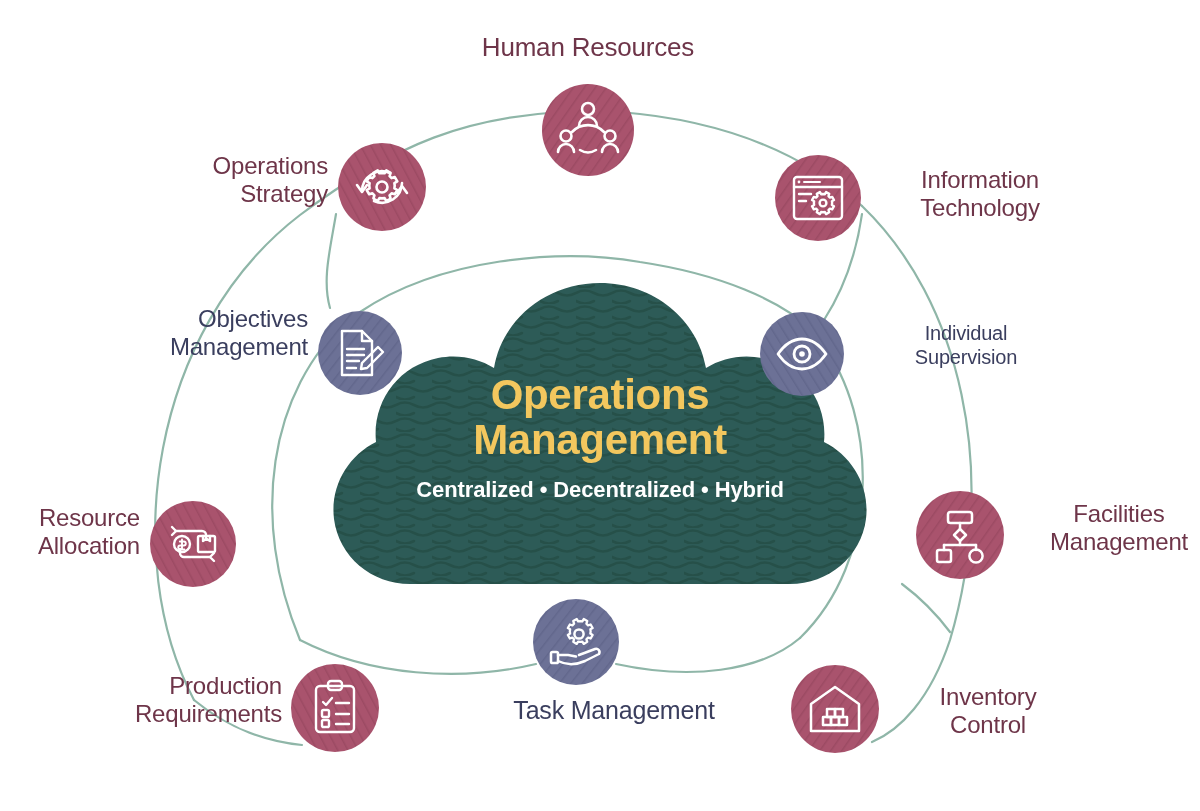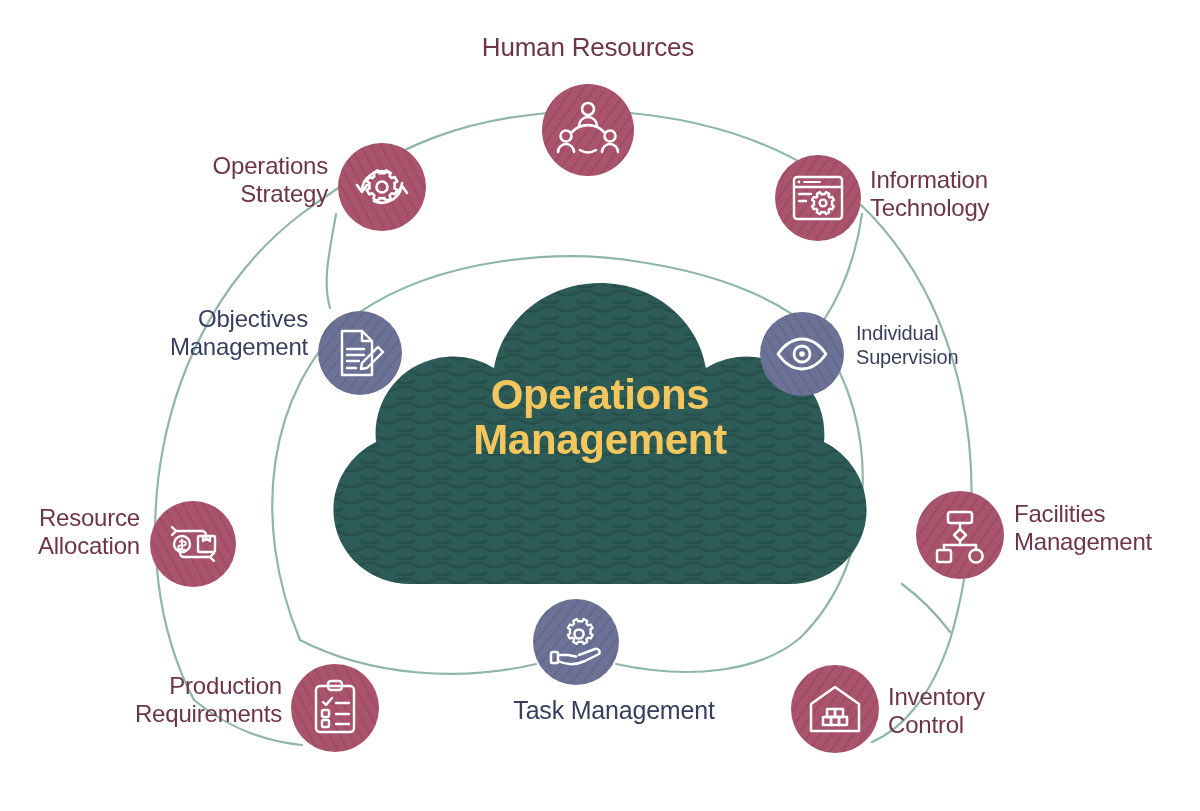--- a/index.html
+++ b/index.html
@@ -24,21 +24,21 @@
 
   .label{
     position:absolute;
     font-weight:400;
     line-height:1.18;
     white-space:pre-line;
     letter-spacing:-0.2px;
   }
   .label.maroon{color:#6E3549;}
   .label.navy{color:#3A3E5E;}
-  .label.right{text-align:left;}
+  .label.right{text-align:center;}
   .label.left{text-align:right;}
   .label.center{text-align:center;}
 
   .cloud-text{
     position:absolute;
     text-align:center;
     width:460px;
     left:370px;
   }
   .cloud-title{
@@ -130,20 +130,21 @@
                C 330 486, 348 456, 376 442
                C 372 402, 398 366, 438 358
                C 458 354, 478 358, 494 368
                C 502 320, 546 283, 600 283 Z" fill="url(#cloudWave)"></path>
     </g>
   </svg>
 
   <div class="cloud-text" style="top:372px;">
     <div class="cloud-title">Operations
 Management</div>
+    <div class="cloud-sub">Centralized • Decentralized • Hybrid</div>
   </div>
 
   <div class="node">
     <div class="circle" style="left:542px;top:84px;width:92px;height:92px;">
       <svg width="92" height="92" viewBox="0 0 92 92">
         <circle cx="46" cy="46" r="46" fill="url(#hatchMaroon)"></circle>
         <g fill="none" stroke="#FFFFFF" stroke-width="2.6" stroke-linecap="round" stroke-linejoin="round">
           <circle cx="46" cy="25" r="6"></circle>
           <path d="M37 42 a9 9 0 0 1 18 0"></path>
           <circle cx="24" cy="52" r="5.5"></circle>

